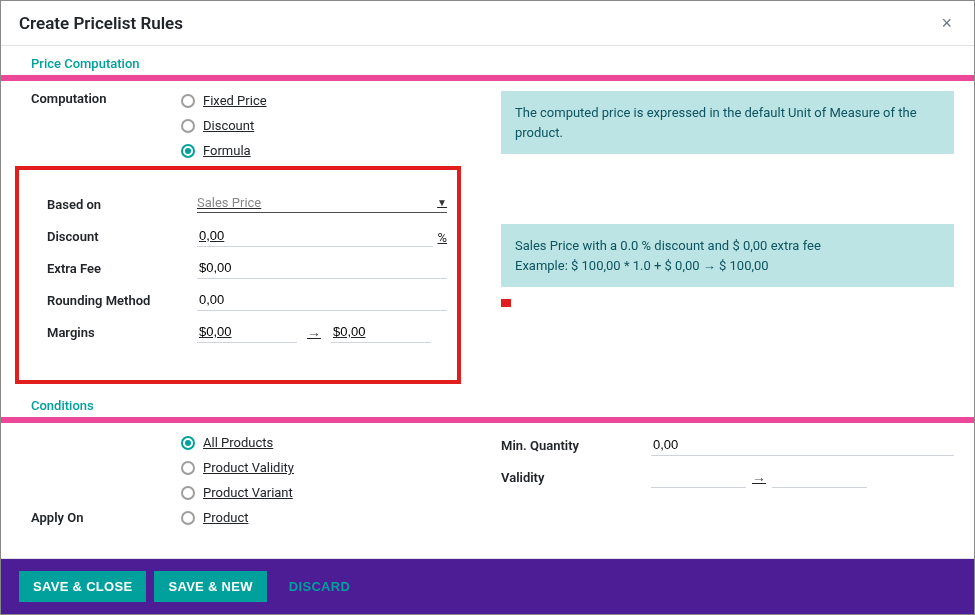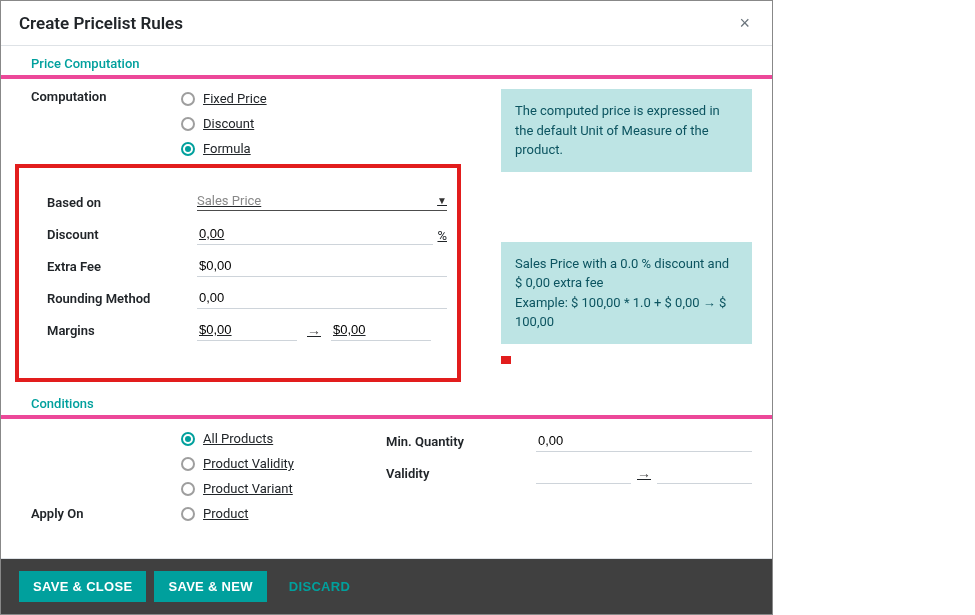--- a/index.html
+++ b/index.html
@@ -4,21 +4,21 @@
 <style>
   * { box-sizing: border-box; }
   html, body {
     margin: 0; padding: 0;
     font-family: -apple-system, BlinkMacSystemFont, "Segoe UI", Roboto, "Helvetica Neue", Arial, sans-serif;
     font-size: 13px;
     color: #212529;
     background: #fff;
   }
   .modal {
-    width: 773px;
+    width: 975px;
     height: 615px;
     border: 1px solid #888;
     position: relative;
     display: flex;
     flex-direction: column;
   }
   .modal-header {
     display: flex;
     align-items: center;
     justify-content: space-between;
@@ -48,21 +48,21 @@
     background: #fff;
   }
   .body-inner {
     padding: 4px 0 20px 0;
   }
   .section-title {
     color: #00a09d;
     font-size: 13px;
     font-weight: 500;
     padding: 6px 0 4px 30px;
-    border-bottom: 4px solid #ec4899;
+    border-bottom: 6px solid #ec4899;
     margin-bottom: 10px;
   }
   .row2 {
     display: flex;
     padding: 0 20px 0 30px;
     gap: 30px;
   }
   .col-left { width: 430px; }
   .col-right { flex: 1; padding-left: 10px;}
   .form-line {
@@ -170,21 +170,21 @@
     width: 10px; height: 8px;
     background: #e21d1d;
     margin: 10px 0 18px 0;
   }
   .modal-footer {
     border-top: 1px solid #dee2e6;
     padding: 12px 18px;
     display: flex;
     gap: 8px;
     align-items: center;
-    background: #404040;
+    background: #4c1d95;
   }
   .btn {
     border: none;
     padding: 8px 14px;
     font-size: 13px;
     font-weight: 600;
     cursor: pointer;
     letter-spacing: 0.3px;
   }
   .btn-primary {

